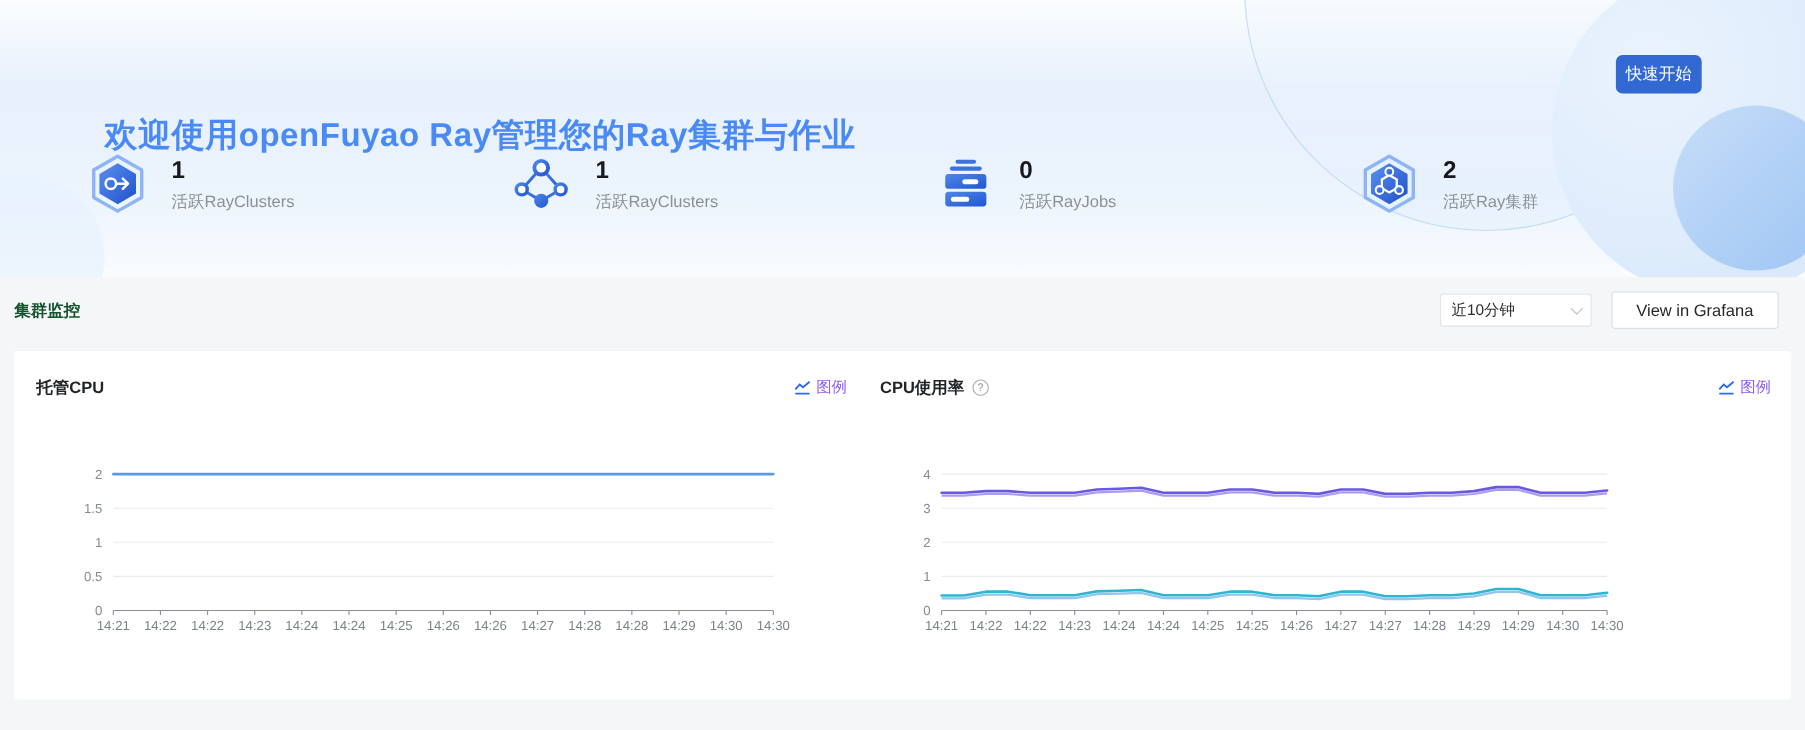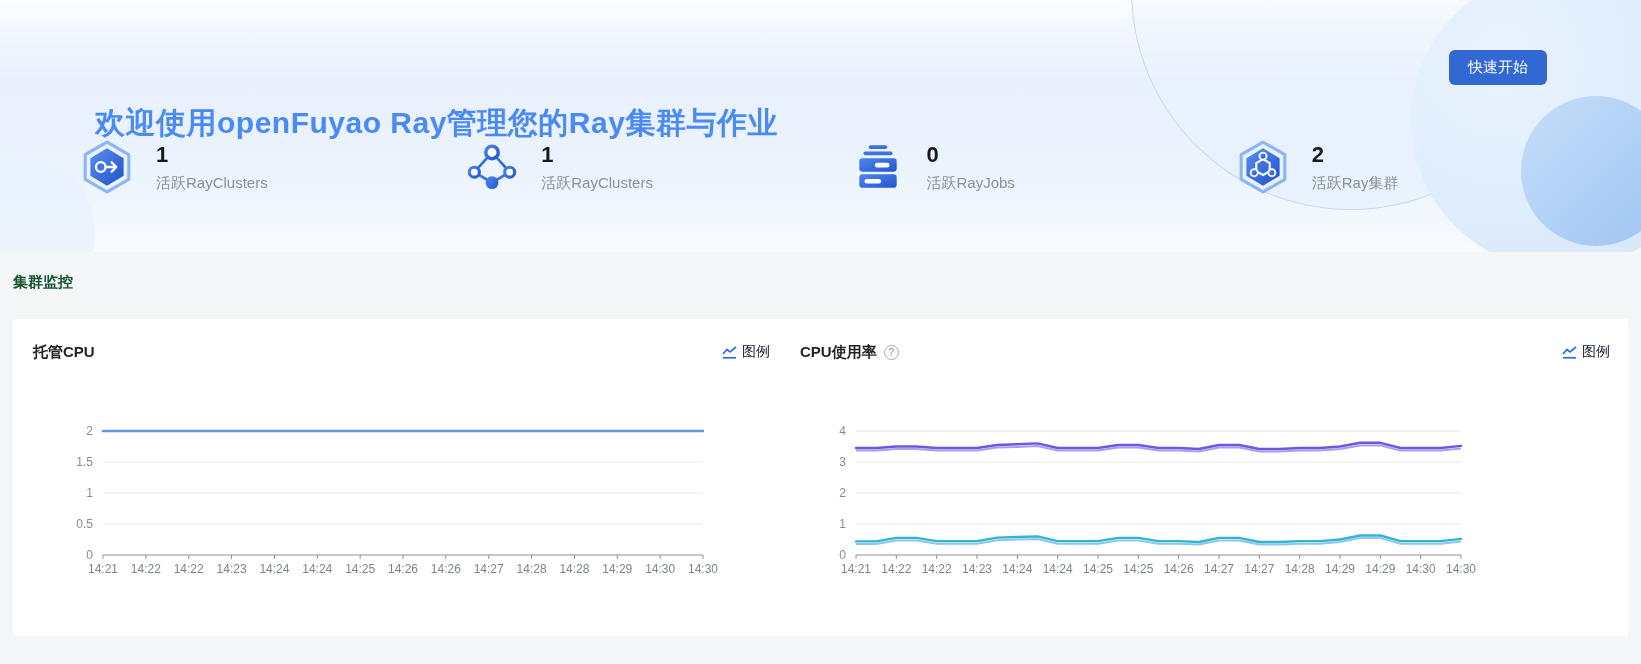--- a/index.html
+++ b/index.html
@@ -24,21 +24,21 @@
   .b3 { right:-30px; top:96px; width:150px; height:150px;
         background:linear-gradient(135deg,#c7ddf9,#9dc5f3); }
   .b4 { left:-55px; top:158px; width:150px; height:150px; background:#e9f2fd; opacity:.8; }
   .hero-title {
     position:absolute; left:95px; top:56px;
     font-size:30px; font-weight:bold; color:#4a8af6; letter-spacing:.5px;margin-top:47px;
   }
   .quick-start {
     position:absolute; right:94px; top:50px;
     background:#3268d2; color:#fff; border:none; border-radius:6px;
-    font-size:15px; padding:8px 19px; cursor:pointer;
+    font-size:15px; padding:8px 9px; cursor:pointer;
     font-family:"Liberation Sans", sans-serif;
   }
   .stats { position:absolute; left:80px; right:20px; top:140px; display:flex; }
   .stat { flex:1; display:flex; align-items:center; }
   .stat-icon { width:54px; height:54px; flex:0 0 54px; }
   .stat-text { margin-left:22px; }
   .stat-value { font-size:22px; font-weight:bold; color:#17191d; line-height:26px; }
   .stat-label { font-size:15px; color:#8b9099; margin-top:6px; }
   
   .section { padding:0 13px; }
@@ -66,21 +66,21 @@
   .chart-block2 { flex:1; padding-left:12px; }
   .chart-head { display:flex; justify-content:space-between; align-items:center; height:22px; }
   .chart-title-wrap { display:flex; align-items:center; gap:7px; }
   .chart-title { font-size:15px; color:#222428; font-weight:700; }
   .help-icon {
     width:15px; height:15px; border:1px solid #a8adb5; border-radius:50%;
     color:#8b9099; font-size:10px; display:inline-flex; align-items:center; justify-content:center;
     cursor:pointer;
   }
   .legend-link {
-    display:flex; align-items:center; gap:5px; color:#0f172a; font-size:14px; cursor:pointer;
+    display:flex; align-items:center; gap:5px; color:#8b5cf6; font-size:14px; cursor:pointer;
   }
   svg.chart { display:block; margin-top:34px; }
   svg.chart text { font-family:"Liberation Sans", sans-serif; }
 </style>
 </head>
 <body>
 
 <div class="hero">
   <div class="bubble b1"></div>
   <div class="bubble b2"></div>
@@ -178,20 +178,27 @@
         <div class="stat-label">活跃Ray集群</div>
       </div>
     </div>
 
   </div>
 </div>
 
 <div class="section">
   <div class="section-head">
     <div class="monitor-title">集群监控</div>
+    <div class="controls">
+      <div class="time-select">
+        <span>近10分钟</span>
+        <span class="chevron"></span>
+      </div>
+      <button class="grafana-btn">View in Grafana</button>
+    </div>
   </div>
 
   <div class="card">
 
     <div class="chart-block1">
       <div class="chart-head">
         <div class="chart-title-wrap">
           <span class="chart-title">托管CPU</span>
         </div>
         <span class="legend-link">

